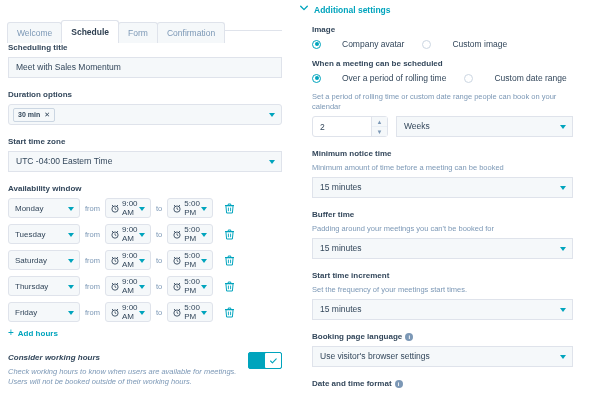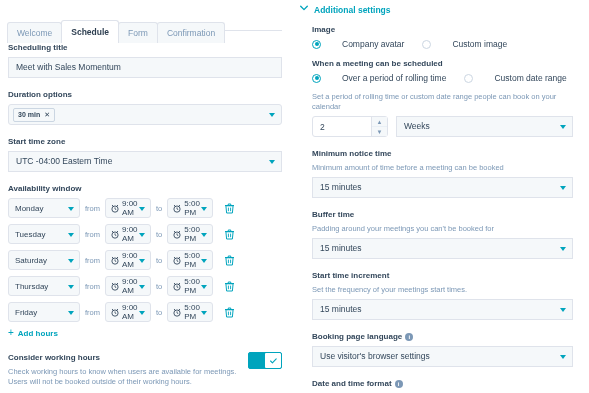--- a/index.html
+++ b/index.html
@@ -89,21 +89,21 @@
     display: flex; align-items: center; justify-content: center; cursor: pointer;
   }
   .addhours {
     display: flex; align-items: center; gap: 4px;
     font-size: 8px; font-weight: bold; color: #00a4bd; cursor: pointer;
     margin-top: 2px; margin-bottom: 14px;
   }
   .plus { font-size: 10px; line-height: 1; color: #00a4bd; font-weight: normal; }
 
   .toggleblock { display: flex; align-items: flex-start; }
-  .toggleblock .txt { flex: 1; padding-right: 8px; }
+  .toggleblock .txt { flex: 1; padding-right: 8px; font-style: italic; }
   .toggle {
     flex: 0 0 auto; width: 34px; height: 17px; border-radius: 2px;
     border: 1px solid #00a4bd; background: #00a4bd;
     display: flex; align-items: center; cursor: pointer; overflow: hidden;
   }
   .toggle .knob {
     margin-left: auto; width: 16px; height: 15px; background: #ffffff;
     border-radius: 1px; display: flex; align-items: center; justify-content: center;
   }
 

